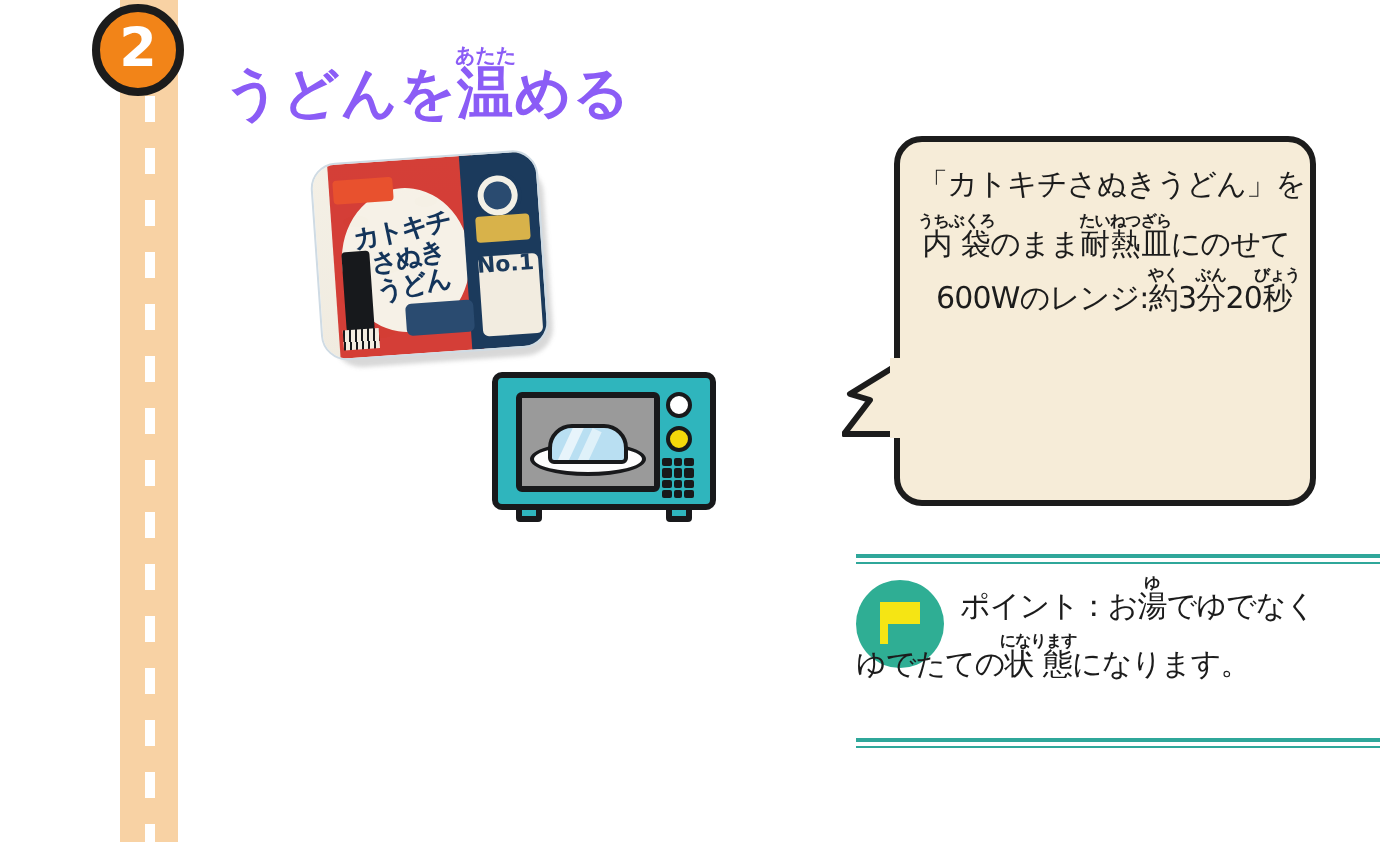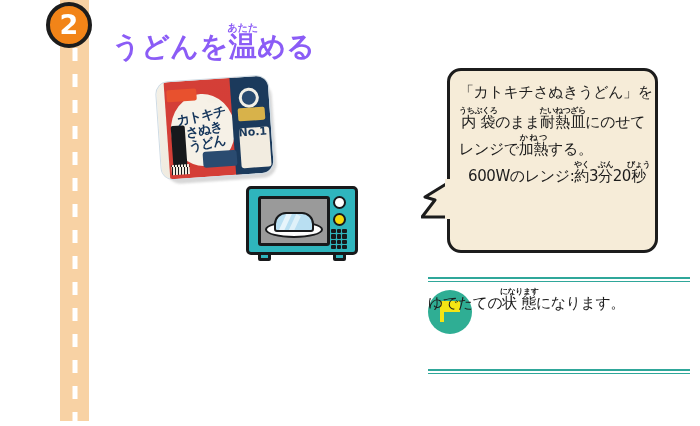--- a/index.html
+++ b/index.html
@@ -511,30 +511,30 @@
 </div>
 
 <div class="bubble">
   <svg class="bubble-tail" viewBox="0 0 30 40">
     <path d="M30 2 L4 18 L14 21 L1 38 L30 38 Z" fill="#f6ecd8" stroke="#1c1c1c" stroke-width="3" stroke-linejoin="round"></path>
     <rect x="24" y="0" width="10" height="40" fill="#f6ecd8"></rect>
   </svg>
   <div class="bubble-text">
     <div>「カトキチさぬきうどん」を</div>
     <div><ruby>内袋<rt>うちぶくろ</rt></ruby>のまま<ruby>耐熱皿<rt>たいねつざら</rt></ruby>にのせて</div>
-    <div>レンジで<ruby>加熱<rt>かねつ</rt></ruby>する。</div>
     <div class="ind">600Wのレンジ:<ruby>約<rt>やく</rt></ruby>3<ruby>分<rt>ぶん</rt></ruby>20<ruby>秒<rt>びょう</rt></ruby></div>
   </div>
 </div>
 
 <div class="point">
   <div class="rule-top"></div>
   <div class="point-icon">
     <svg width="20" height="21" viewBox="0 0 20 21">
       <rect x="0" y="0" width="4" height="21" fill="#f5e514"></rect>
       <rect x="4" y="0" width="16" height="11" fill="#f5e514"></rect>
     </svg>
   </div>
   <div class="point-text">
+    <div class="l1">ポイント：お<ruby>湯<rt>ゆ</rt></ruby>でゆでなく</div>
     <div class="l3">ゆでたての<ruby>状態<rt>になります</rt></ruby>になります。</div>
   </div>
   <div class="rule-bottom"></div>
 </div>
 
 </body></html>

